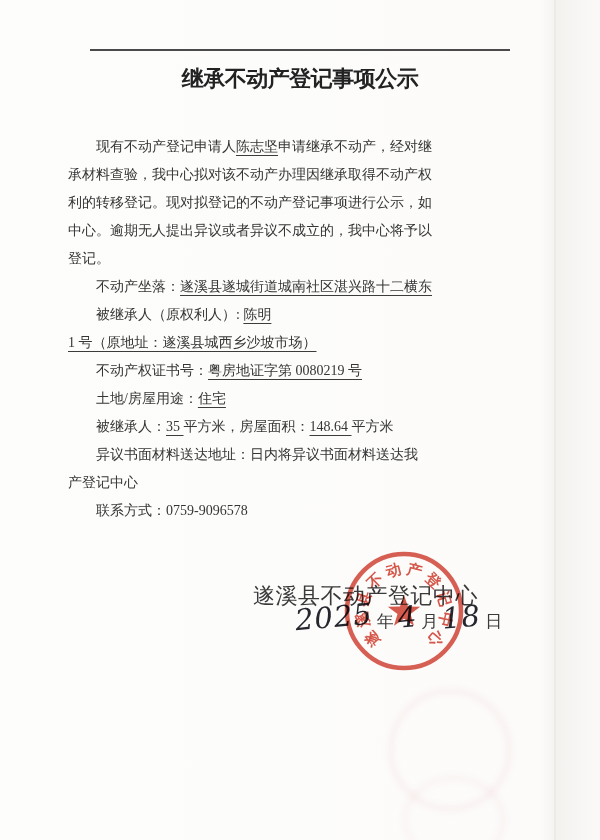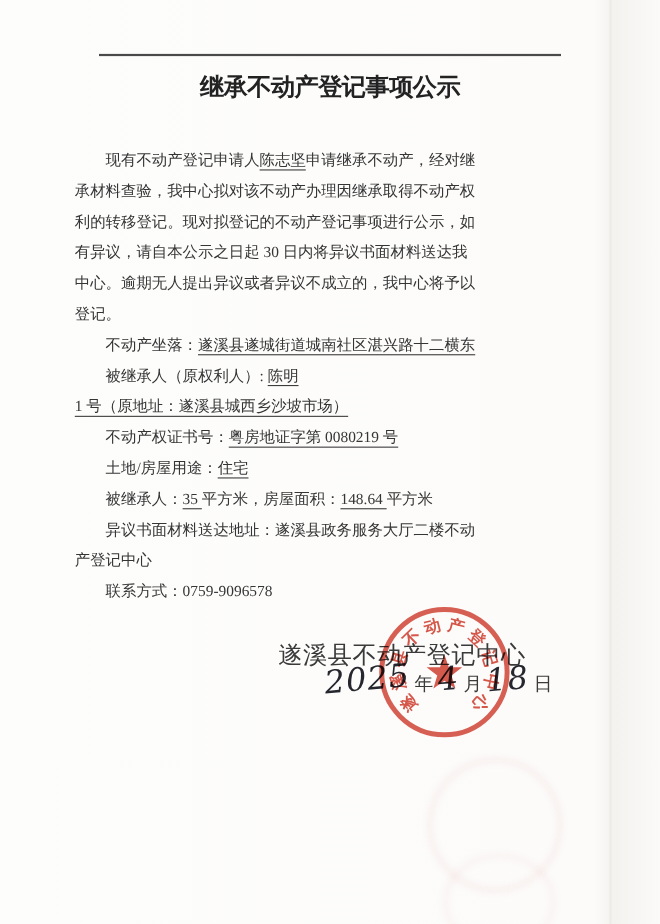--- a/index.html
+++ b/index.html
@@ -41,30 +41,29 @@
 <div class="page">
 
   <div class="rule"></div>
 
   <div class="title">继承不动产登记事项公示</div>
 
   <div class="content">
     <div class="line ind"><span>现有不动产登记申请人</span><span class="u">陈志坚</span><span>申请继承不动产，经对继</span></div>
     <div class="line"><span>承材料查验，我中心拟对该不动产办理因继承取得不动产权</span></div>
     <div class="line"><span>利的转移登记。现对拟登记的不动产登记事项进行公示，如</span></div>
-    <div class="line"><span>有异议，请自本公示之日起 30 日内将异议书面材料送达我</span></div>
     <div class="line"><span>中心。逾期无人提出异议或者异议不成立的，我中心将予以</span></div>
     <div class="line"><span>登记。</span></div>
     <div class="line ind"><span>不动产坐落：</span><span class="u">遂溪县遂城街道城南社区湛兴路十二横东</span></div>
     <div class="line ind"><span>被继承人（原权利人）: </span><span class="u">陈明</span></div>
     <div class="line"><span class="u">1 号（原地址：遂溪县城西乡沙坡市场）</span></div>
     <div class="line ind"><span>不动产权证书号：</span><span class="u">粤房地证字第 0080219 号</span></div>
     <div class="line ind"><span>土地/房屋用途：</span><span class="u">住宅</span></div>
     <div class="line ind"><span>被继承人：</span><span class="u">35 </span><span>平方米，房屋面积：</span><span class="u">148.64 </span><span>平方米</span></div>
-    <div class="line ind"><span>异议书面材料送达地址：遂溪县政务服务大厅二楼不动</span></div>
+    <div class="line ind"><span>异议书面材料送达地址：日内将异议书面材料送达我</span></div>
     <div class="line"><span>产登记中心</span></div>
     <div class="line ind"><span>联系方式：0759-9096578</span></div>
   </div>
 
   <div class="signature">遂溪县不动产登记中心</div>
 
   <div class="dateline">
     <span class="hw">2025</span>
     <span class="lbl">年</span>
     <span class="hw">4</span>

